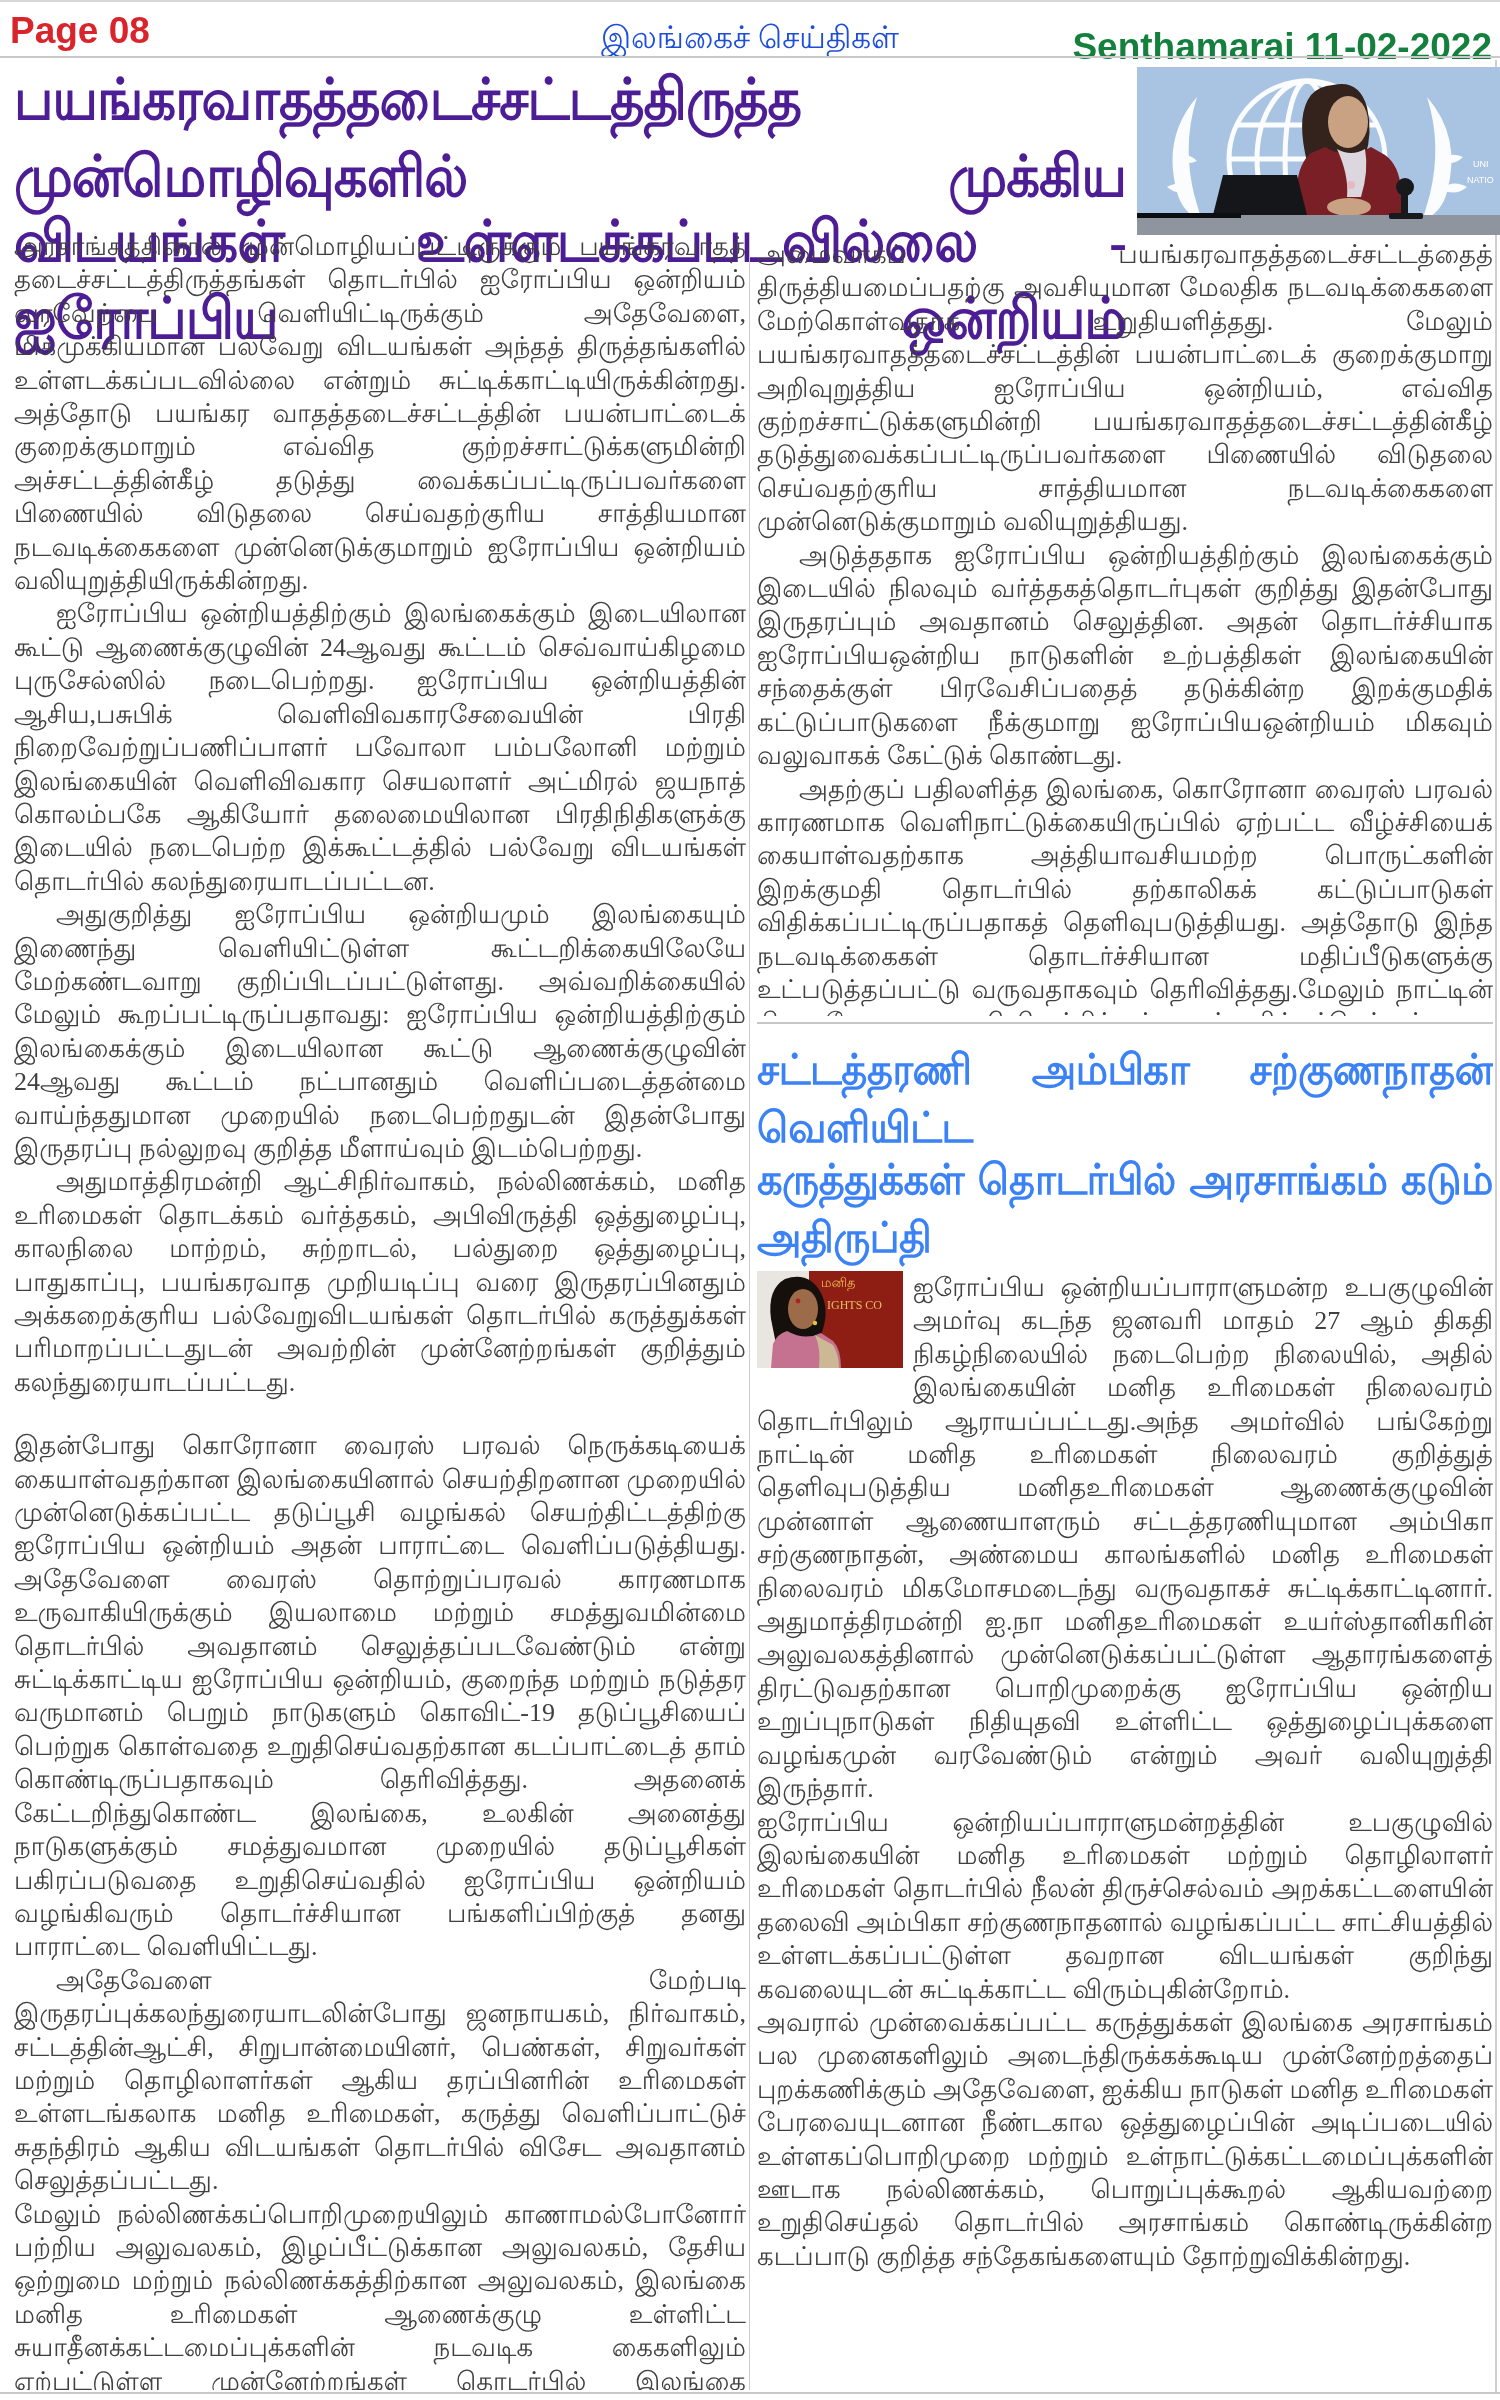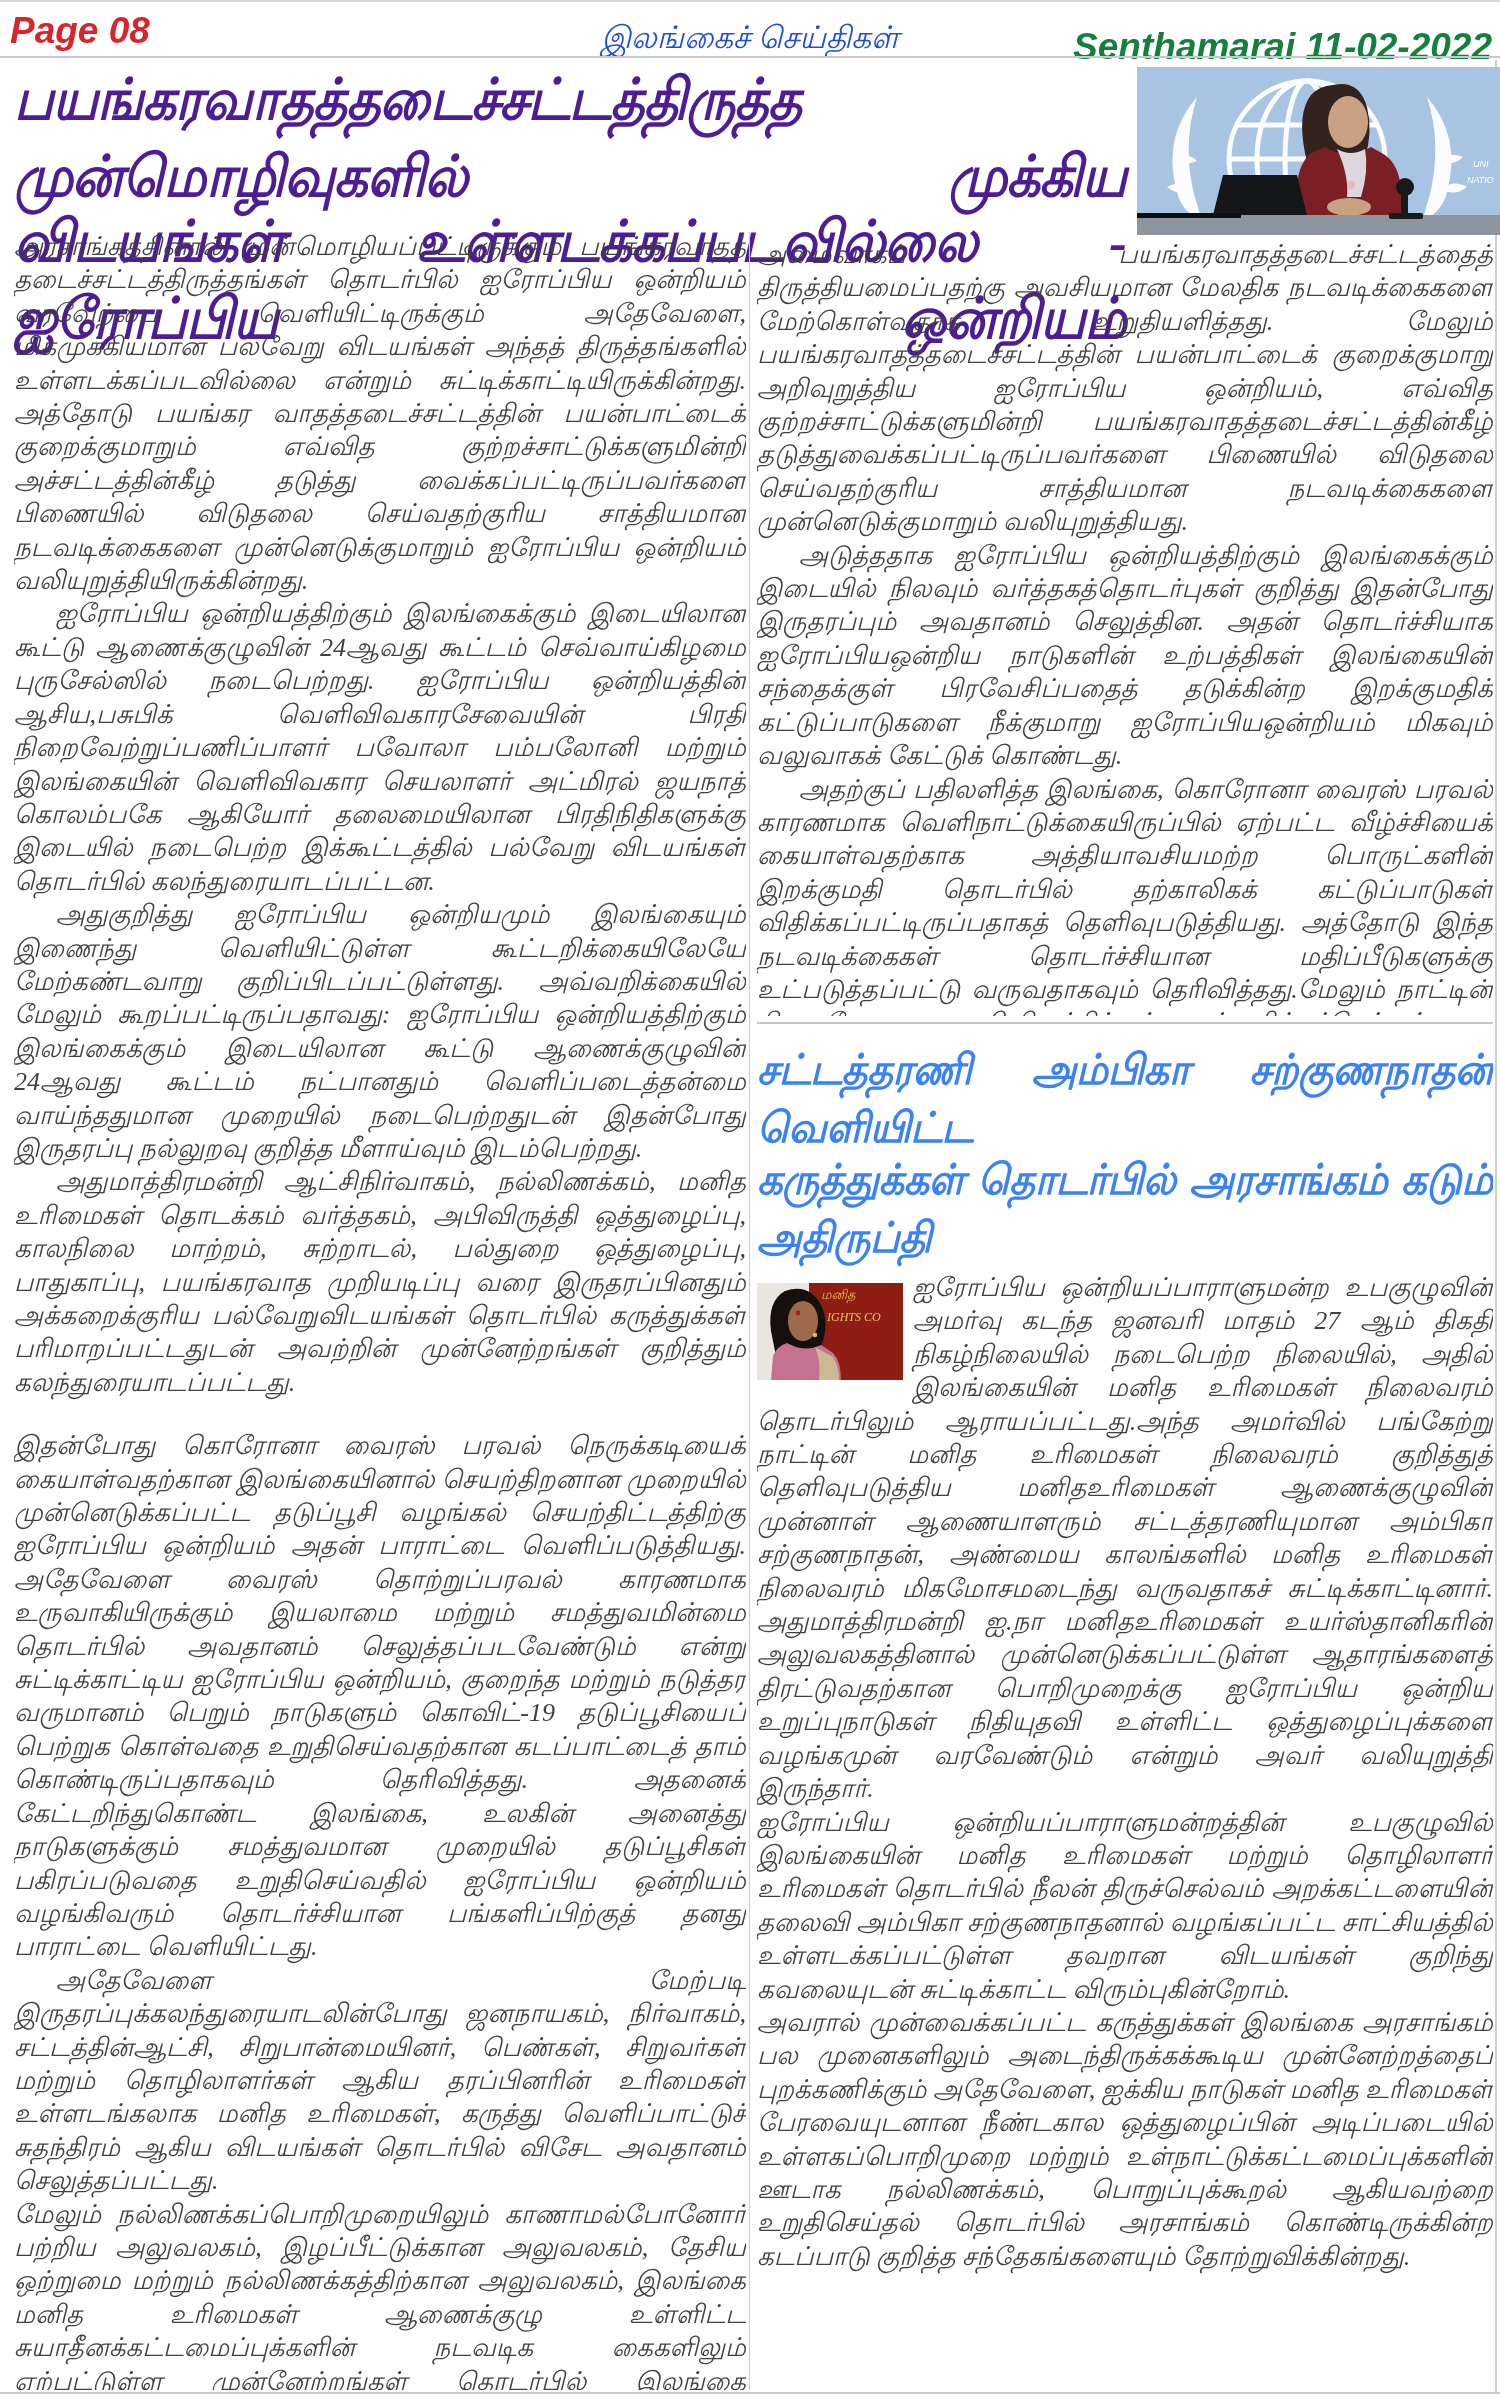--- a/index.html
+++ b/index.html
@@ -1,38 +1,38 @@
 <!DOCTYPE html>
 <html><head>
 <meta charset="utf-8">
 <style>
   html,body{margin:0;padding:0;background:#ffffff;}
   .page{
     position:relative;width:1500px;height:2400px;background:#ffffff;
-    font-family:"Liberation Serif","DejaVu Serif",serif;color:#161616;overflow:hidden;font-style:italic;
+    font-family:"Liberation Serif","DejaVu Serif",serif;color:#161616;overflow:hidden;
   }
   
   .hdr{position:absolute;left:0;top:0;width:1500px;height:56px;background:#ffffff;border-top:2px solid #d6d6d6;}
   .hdr-page{position:absolute;left:10px;top:8px;font-family:"Liberation Sans","DejaVu Sans",sans-serif;
     font-weight:bold;font-size:37px;color:#d9242b;letter-spacing:0px;}
   .hdr-center{position:absolute;left:0;right:0;top:12px;text-align:center;font-size:31px;color:#1d4ed8;margin-top:6px;}
   .hdr-right{position:absolute;right:8px;top:24px;font-family:"Liberation Sans","DejaVu Sans",sans-serif;
     font-weight:bold;font-size:37px;color:#15803d;}
   .hdr-rule{position:absolute;left:0;top:56px;width:1500px;height:2px;background:#c9c9c9;}
   
   .edge-right{position:absolute;left:1495px;top:60px;width:2px;height:2334px;background:#cfcfcf;}
   .edge-bottom{position:absolute;left:0;top:2392px;width:1500px;height:2px;background:#c9c9c9;}
   .col-divider{position:absolute;left:749px;top:232px;width:1px;height:2158px;background:#cccccc;}
   
   .headline1{position:absolute;left:14px;top:62px;width:1112px;color:#4c1d95;
     font-weight:bold;font-size:53px;line-height:71px;letter-spacing:-1px;}
   .headline1 .hl{display:block;text-align:justify;text-align-last:justify;transform:scaleY(1.08);transform-origin:top left;}
   
   .photo1{position:absolute;left:1137px;top:67px;width:363px;height:168px;z-index:5;}
-  .photo2{float:left;width:146px;height:97px;margin:12px 10px 4px 0;}
+  .photo2{float:left;width:146px;height:97px;margin:0 10px 4px 0;}
   
   .colL{position:absolute;left:14px;top:230px;width:732px;height:2160px;overflow:hidden;}
   .colR{position:absolute;left:757px;top:238px;width:736px;height:2152px;overflow:hidden;}
   .body-txt p{margin:0;font-size:26px;line-height:33.4px;text-align:justify;color:#404040;}
   .body-txt p.ind{text-indent:42px;}
   .gap{height:30px;}
   .a1r{height:778px;overflow:hidden;}
   .sep2{width:100%;height:2px;background:#c6c6c6;margin:6px 0 8px 0;}
   .headline2{color:#3b82f6;font-weight:bold;font-size:40px;line-height:55px;letter-spacing:-0.5px;margin:17px 0 10px 0;}
   .headline2 .hl{display:block;text-align:justify;text-align-last:justify;transform:scaleY(1.05);transform-origin:top left;}

